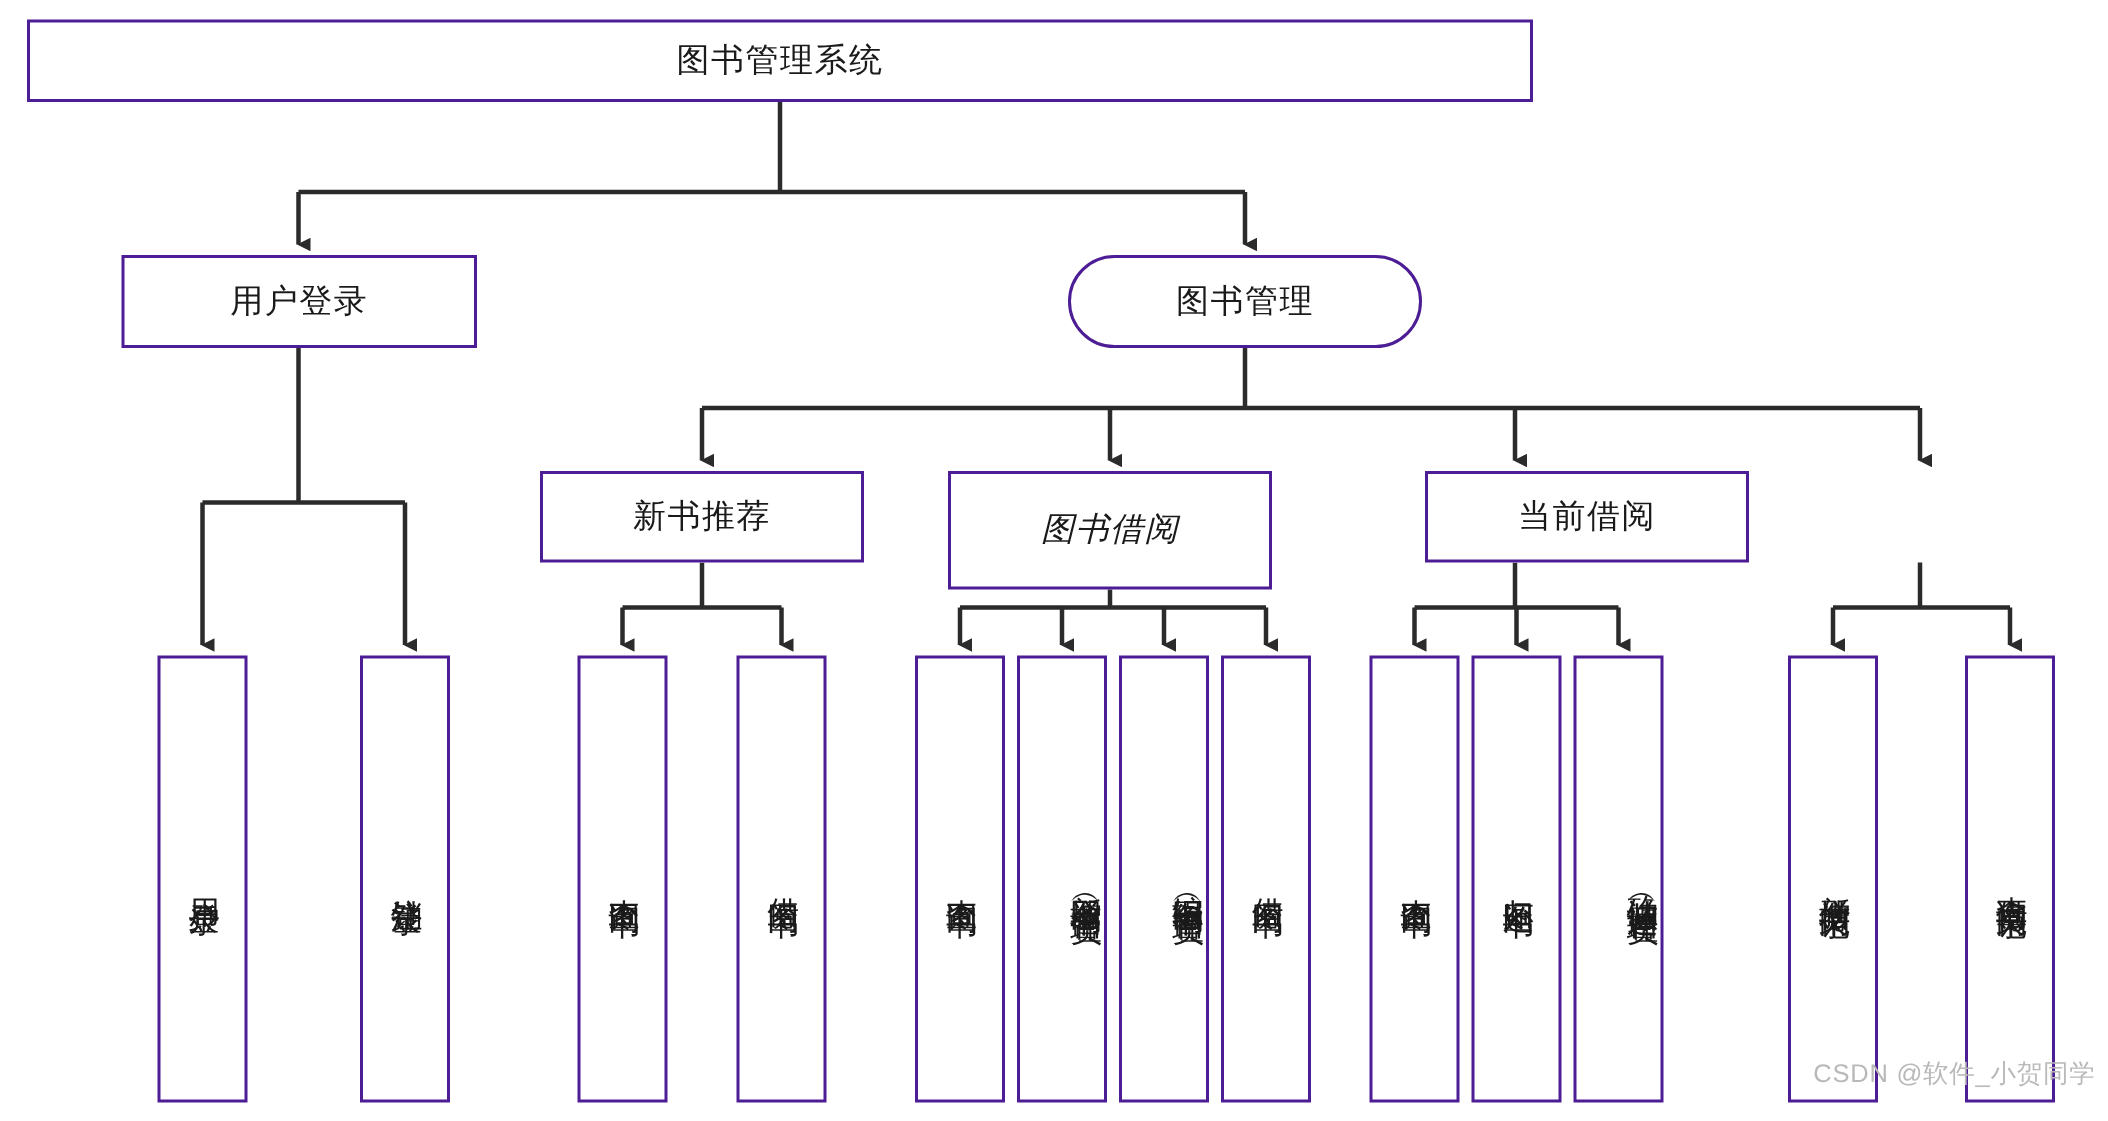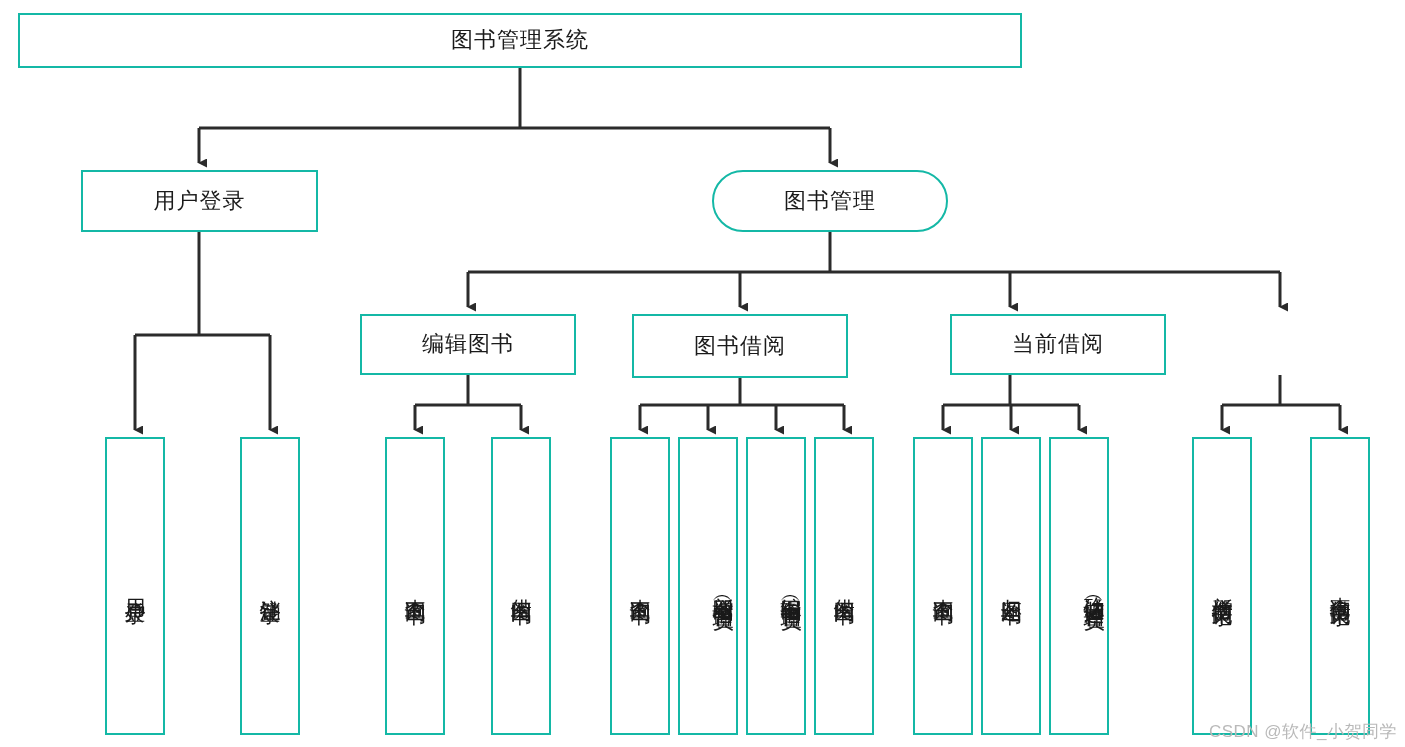--- a/index.html
+++ b/index.html
@@ -22,21 +22,21 @@
   #edges-layer {
     position: absolute;
     left: 0;
     top: 0;
     width: 1405px;
     height: 747px;
   }
   .node {
     position: absolute;
     box-sizing: border-box;
-    border: 2px solid #14b8a6;
+    border: 2px solid #4c1d95;
     background: #ffffff;
     display: flex;
     align-items: center;
     justify-content: center;
     color: #1a1a1a;
   }
   .node.horizontal {
     font-size: 22px;
     letter-spacing: 1px;
     line-height: 1.2;
@@ -57,21 +57,21 @@
   }
   .node-label {
     display: block;
   }
   .node.vertical .node-label {
     white-space: nowrap;
   }
   #watermark {
     position: absolute;
     right: 8px;
-    bottom: 4px;
+    bottom: 20px;
     font-size: 17px;
     color: #b9b9b9;
     letter-spacing: 0.5px;
     white-space: nowrap;
     pointer-events: none;
   }
 </style>
 </head>
 <body>
 
@@ -132,23 +132,23 @@
   </div>
 
   <div class="node horizontal" style="left:81px; top:170px; width:237px; height:62px;">
     <span class="node-label">用户登录</span>
   </div>
   <div class="node horizontal" style="left:712px; top:170px; width:236px; height:62px;border-radius:31px;">
     <span class="node-label">图书管理</span>
   </div>
 
   <div class="node horizontal" style="left:360px; top:314px; width:216px; height:61px;">
-    <span class="node-label">编辑图书</span>
+    <span class="node-label">新书推荐</span>
   </div>
-  <div class="node horizontal" style="left:632px; top:314px; width:216px; height:64px;">
+  <div class="node horizontal" style="left:632px; top:314px; width:216px; height:79px;font-style:italic;">
     <span class="node-label">图书借阅</span>
   </div>
   <div class="node horizontal" style="left:950px; top:314px; width:216px; height:61px;">
     <span class="node-label">当前借阅</span>
   </div>
 
   <div class="node vertical align-mid" style="left:105px; top:437px; width:60px; height:298px;">
     <span class="node-label">用户登录</span>
   </div>
   <div class="node vertical align-mid" style="left:240px; top:437px; width:60px; height:298px;">

